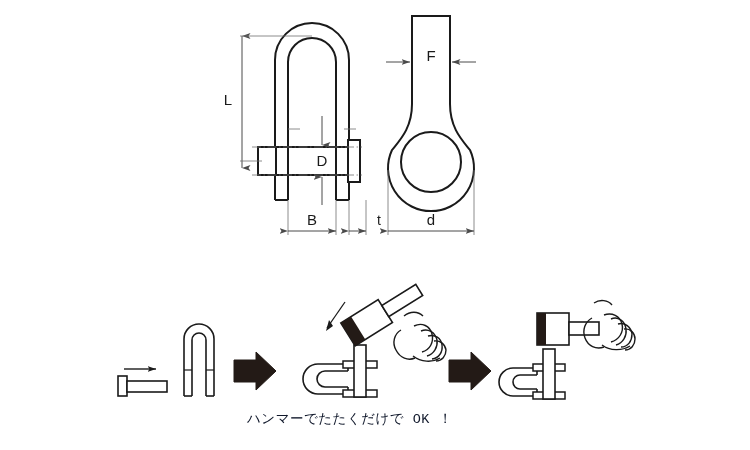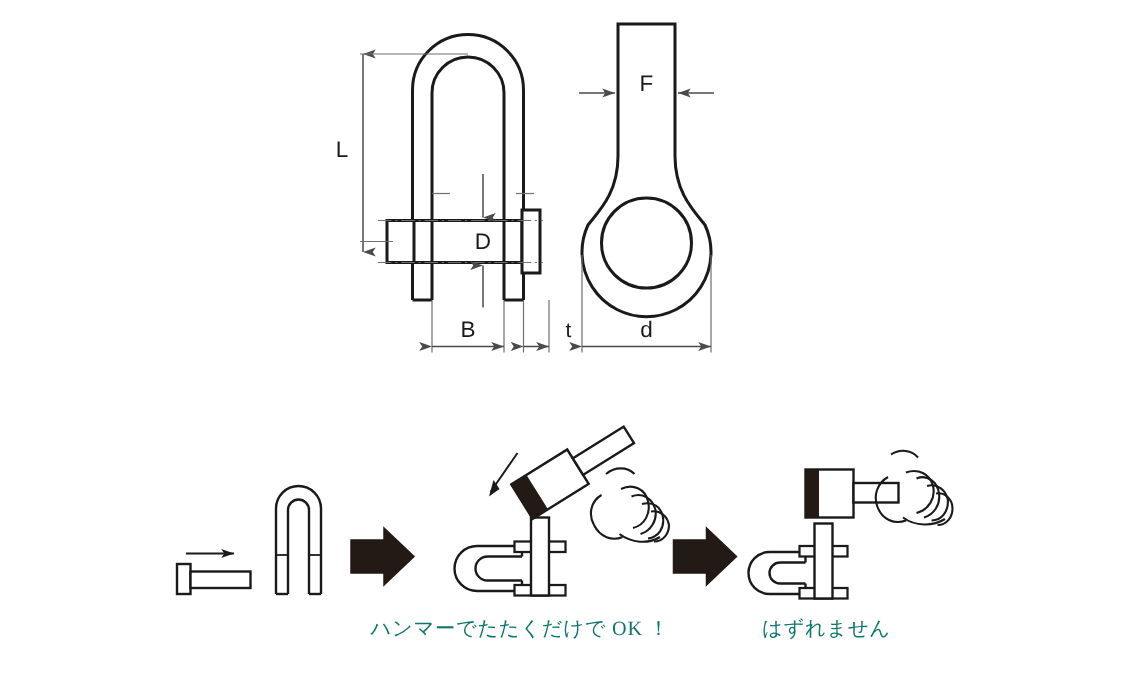--- a/index.html
+++ b/index.html
@@ -9,23 +9,23 @@
     font-family:"Liberation Sans","DejaVu Sans",sans-serif;
     overflow:hidden;
     position:relative;
   }
   #root{position:relative;width:750px;height:450px;}
   svg{display:block;}
   .lbl{font-family:"Liberation Sans","DejaVu Sans",sans-serif;}
   .jp{font-family:"DejaVu Sans","Liberation Sans",sans-serif;}
   .cap{
     position:absolute;
-    font-family:Liberation Serif, serif;
+    font-family:Liberation Mono, monospace;
     font-size:13.5px;
-    color:#0f766e;
+    color:#0f172a;
     letter-spacing:0.5px;
     white-space:nowrap;
   }
 </style>
 </head>
 <body>
 
 <div id="root">
 
   <svg width="750" height="450" viewBox="0 0 750 450">
@@ -187,15 +187,14 @@
         <path d="M 618,324 C 625,322 631,327 632,334 C 632,341 628,347 621,347"></path>
         <path d="M 624,329 C 630,328 635,333 635,339 C 635,345 631,350 625,350"></path>
         <path d="M 602,345 C 610,351 622,351 630,346"></path>
       </g>
     </g>
 
   </svg>
 
   <div class="cap jp" style="left:247px; top:410px;">ハンマーでたたくだけで OK ！</div>
 
-  <div class="cap jp" style="left:508px; top:410px;">はずれません</div>
 
 </div>
 
 </body></html>

